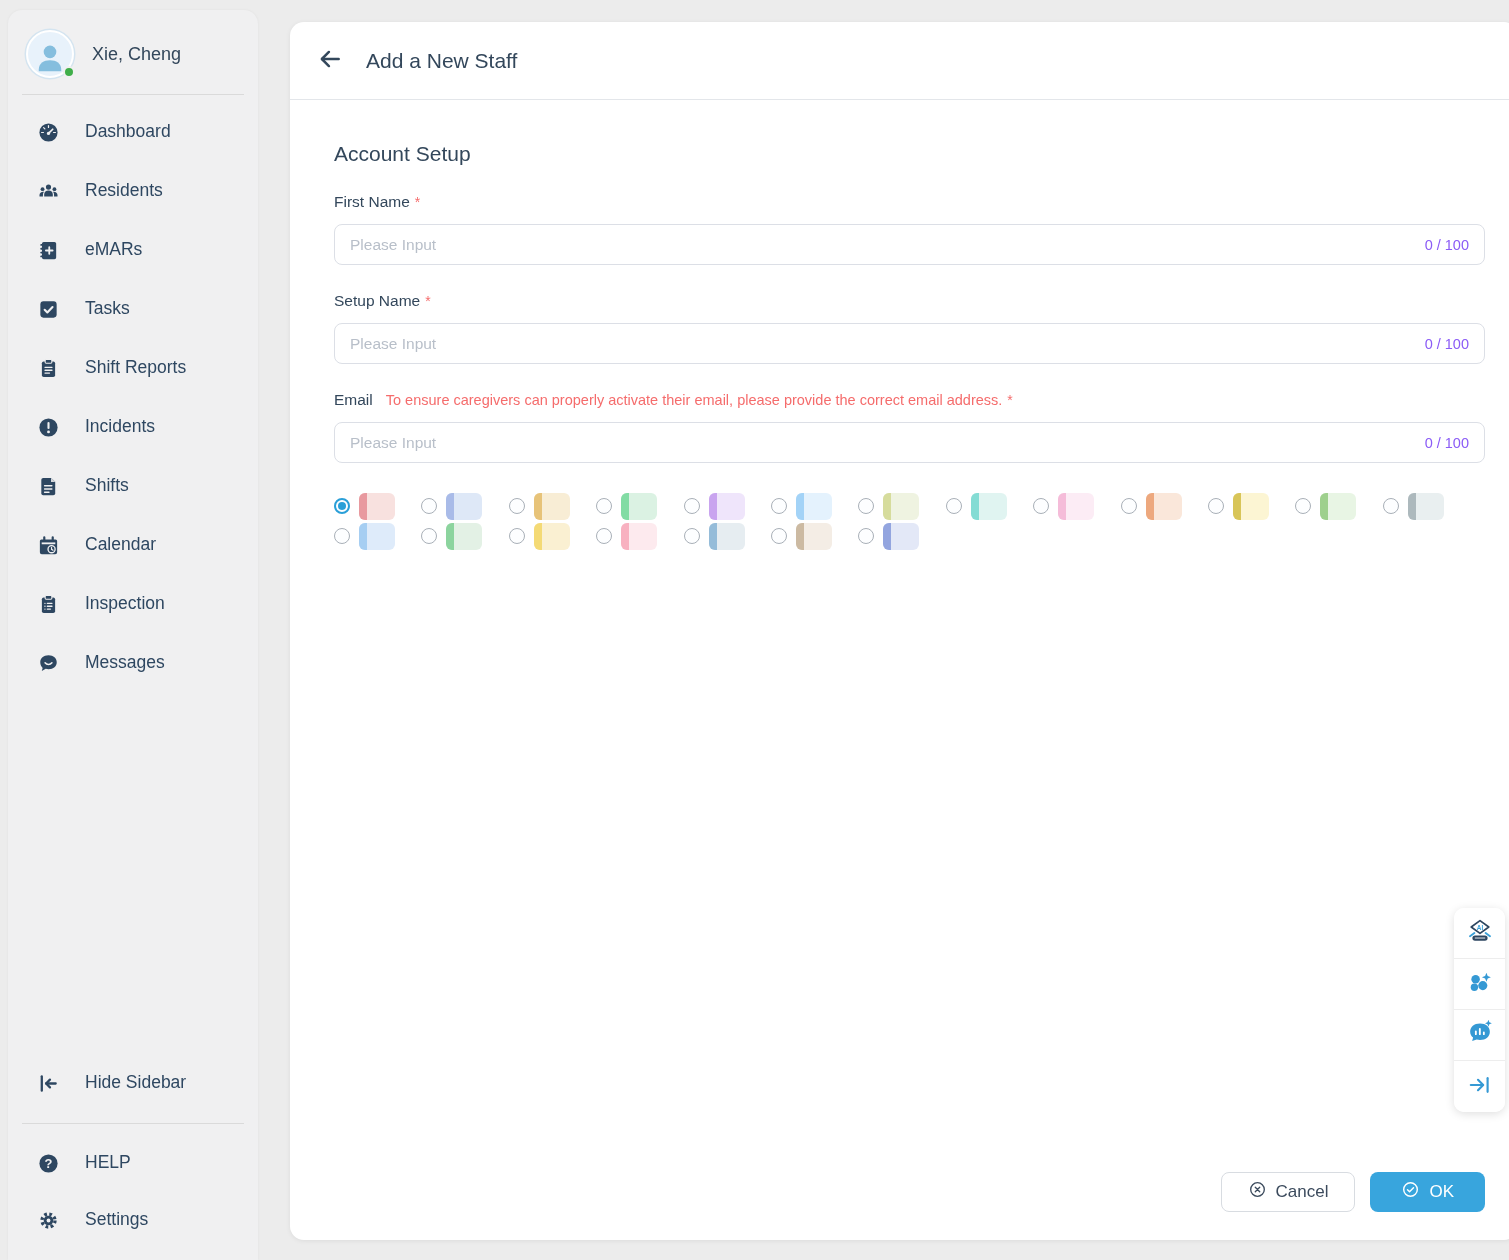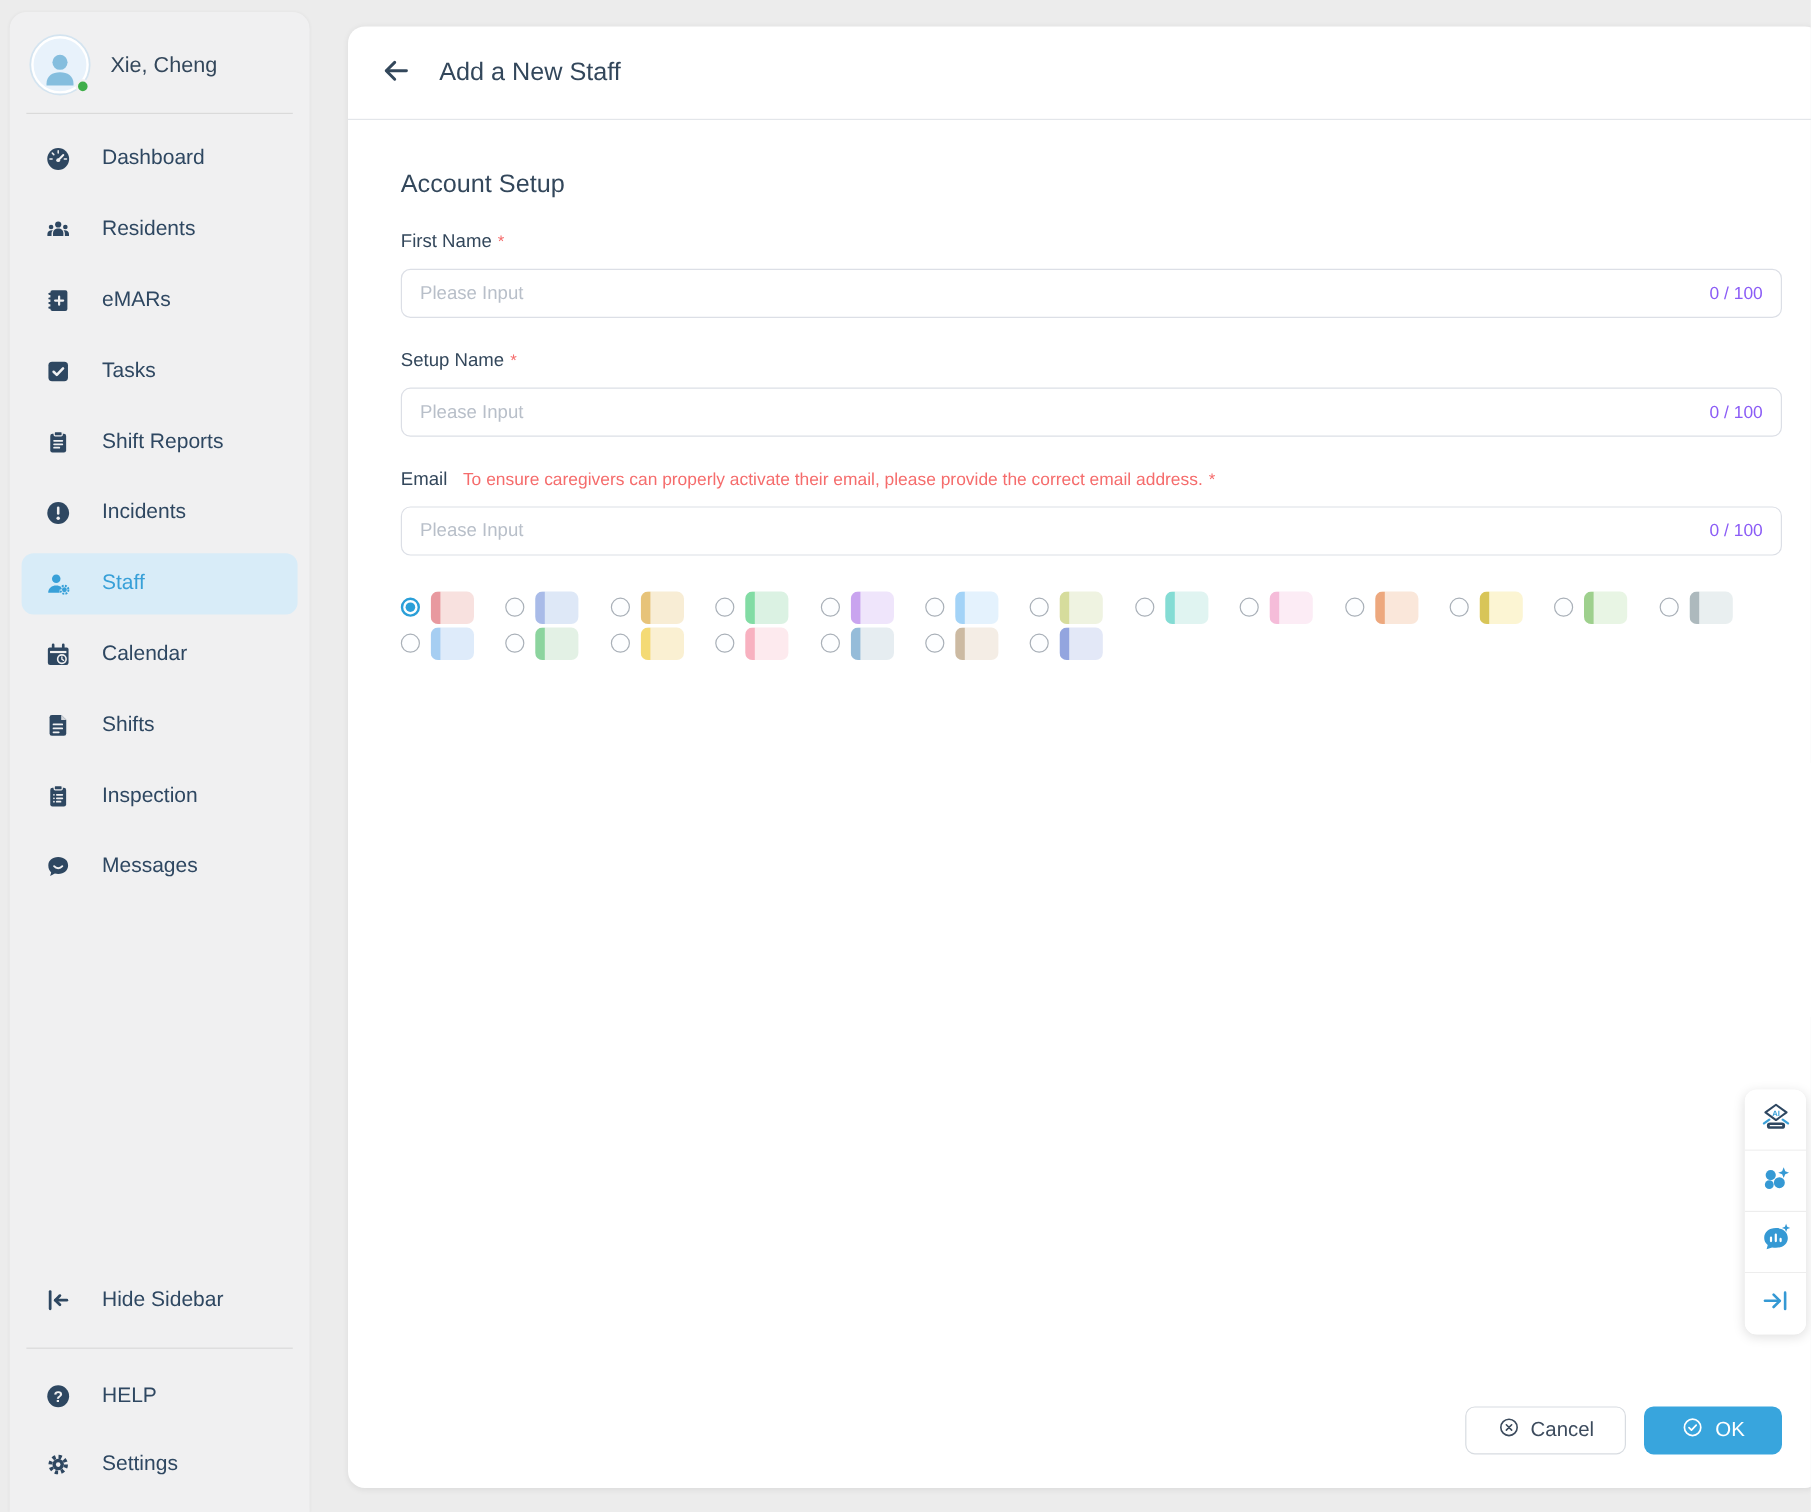--- a/index.html
+++ b/index.html
@@ -193,56 +193,45 @@
       <div class="nav-item">
         <span class="nav-icon">
           <svg viewBox="0 0 24 24" fill="currentColor">
             <circle cx="12" cy="12" r="9.5"></circle>
             <rect x="10.9" y="6.3" width="2.2" height="7.2" rx="1.1" fill="#f0f0f1"></rect>
             <circle cx="12" cy="16.6" r="1.5" fill="#f0f0f1"></circle>
           </svg>
         </span>
         <span class="nav-label">Incidents</span>
       </div>
-      <div class="nav-item selected">
-        <span class="nav-icon">
-          <svg viewBox="0 0 24 24" fill="currentColor">
-            <circle cx="10.3" cy="7.6" r="3.7"></circle>
-            <path d="M3.3 19.8c0-4.1 3.2-6.4 7-6.4 1.7 0 3.3.5 4.5 1.3a5.4 5.4 0 00-1.5 5.1z"></path>
-            <circle cx="17.4" cy="17.2" r="2.1"></circle>
-            <circle cx="17.4" cy="17.2" r="3.5" fill="none" stroke="currentColor" stroke-width="1.7" stroke-dasharray="1.7 1.05"></circle>
-          </svg>
-        </span>
-        <span class="nav-label">Staff</span>
+      <div class="nav-item">
+        <span class="nav-icon">
+          <svg viewBox="0 0 24 24" fill="currentColor">
+            <path d="M6.5 3h8.3L19 7v12a2 2 0 01-2 2H6.5a2 2 0 01-2-2V5a2 2 0 012-2z"></path>
+            <path d="M14.6 2.8v4.4h4.5z" fill="#f0f0f1" opacity=".85"></path>
+            <g stroke="#f0f0f1" stroke-width="1.5" stroke-linecap="round">
+              <path d="M7.9 11.2h7.6M7.9 14.6h7.6M7.9 18h4.6"></path>
+            </g>
+          </svg>
+        </span>
+        <span class="nav-label">Shifts</span>
       </div>
       <div class="nav-item">
         <span class="nav-icon">
           <svg viewBox="0 0 24 24" fill="currentColor">
             <path d="M4.6 5.8h14.8A1.6 1.6 0 0121 7.4V19a2 2 0 01-2 2H5a2 2 0 01-2-2V7.4a1.6 1.6 0 011.6-1.6z"></path>
             <g stroke="currentColor" stroke-width="2.3" stroke-linecap="round">
               <path d="M7.6 3.4v3.4M16.4 3.4v3.4"></path>
             </g>
             <rect x="4.9" y="8.8" width="14.2" height="1.9" fill="#f0f0f1"></rect>
             <circle cx="15.2" cy="15.9" r="3.7" stroke="#f0f0f1" stroke-width="1.4"></circle>
             <path d="M15.2 14v2l1.5 1" fill="none" stroke="#f0f0f1" stroke-width="1.2" stroke-linecap="round"></path>
           </svg>
         </span>
         <span class="nav-label">Calendar</span>
-      </div>
-      <div class="nav-item">
-        <span class="nav-icon">
-          <svg viewBox="0 0 24 24" fill="currentColor">
-            <path d="M6.5 3h8.3L19 7v12a2 2 0 01-2 2H6.5a2 2 0 01-2-2V5a2 2 0 012-2z"></path>
-            <path d="M14.6 2.8v4.4h4.5z" fill="#f0f0f1" opacity=".85"></path>
-            <g stroke="#f0f0f1" stroke-width="1.5" stroke-linecap="round">
-              <path d="M7.9 11.2h7.6M7.9 14.6h7.6M7.9 18h4.6"></path>
-            </g>
-          </svg>
-        </span>
-        <span class="nav-label">Shifts</span>
       </div>
       <div class="nav-item">
         <span class="nav-icon">
           <svg viewBox="0 0 24 24" fill="currentColor">
             <path d="M7 4.6h10a1.9 1.9 0 011.9 1.9V19A1.9 1.9 0 0117 20.9H7A1.9 1.9 0 015.1 19V6.5A1.9 1.9 0 017 4.6z"></path>
             <rect x="8.5" y="2.7" width="7" height="3.8" rx="1" fill="currentColor" stroke="#f0f0f1" stroke-width="1.1"></rect>
             <g stroke="#f0f0f1" stroke-width="1.5" stroke-linecap="round">
               <path d="M8.3 10.8h.01M10.8 10.8h4.8M8.3 13.8h.01M10.8 13.8h4.8M8.3 16.8h.01M10.8 16.8h3.2"></path>
             </g>
           </svg>

